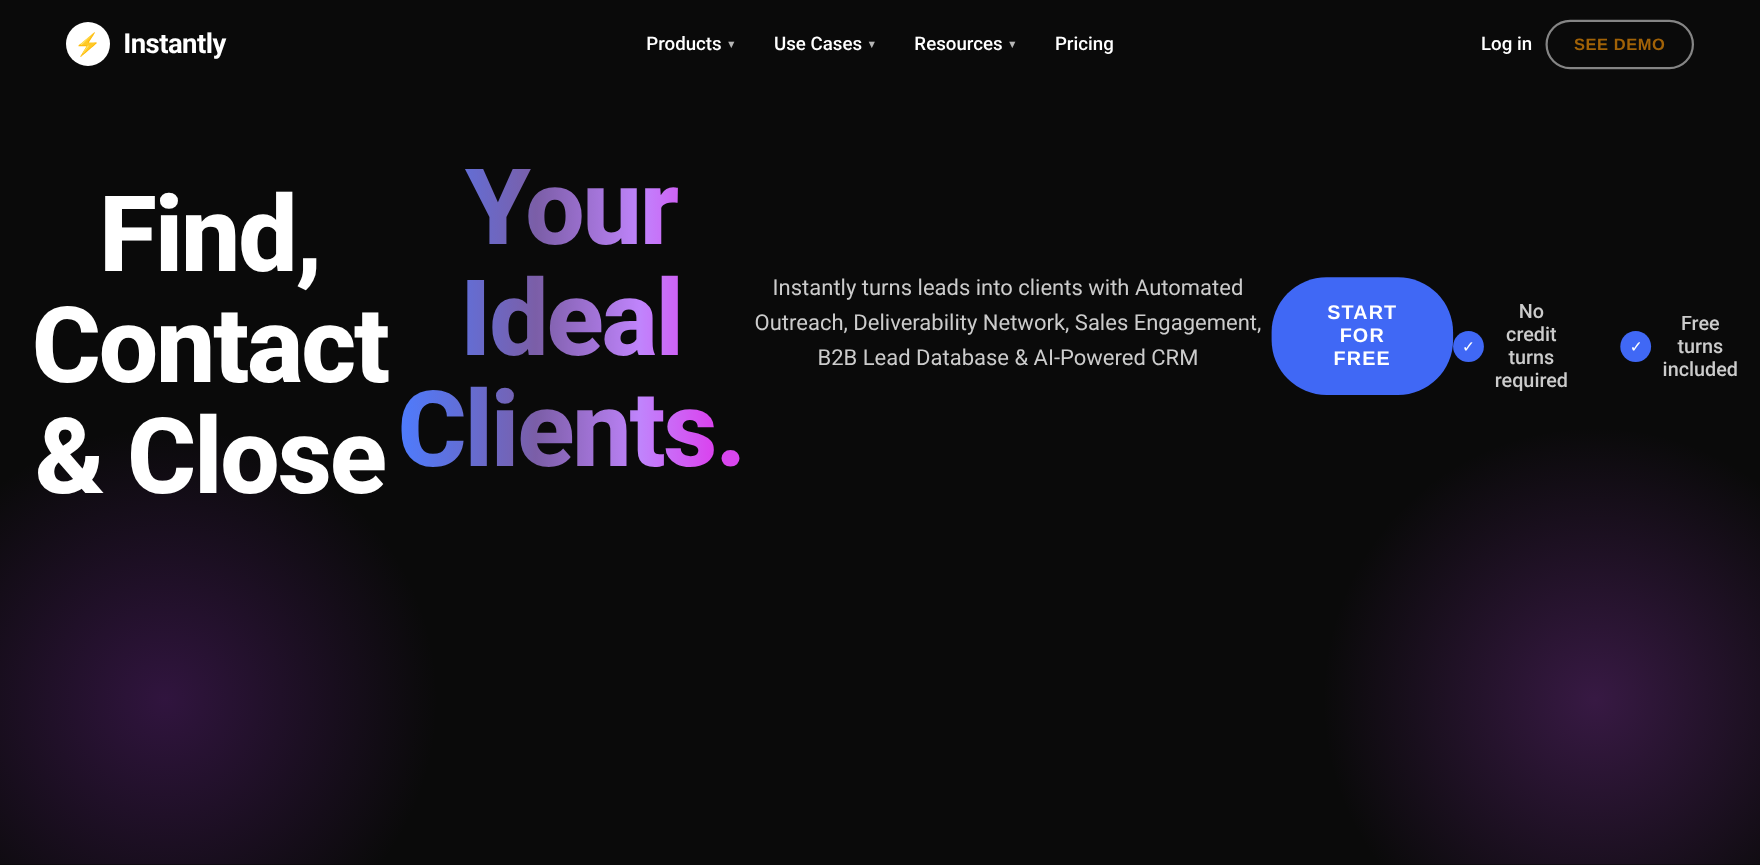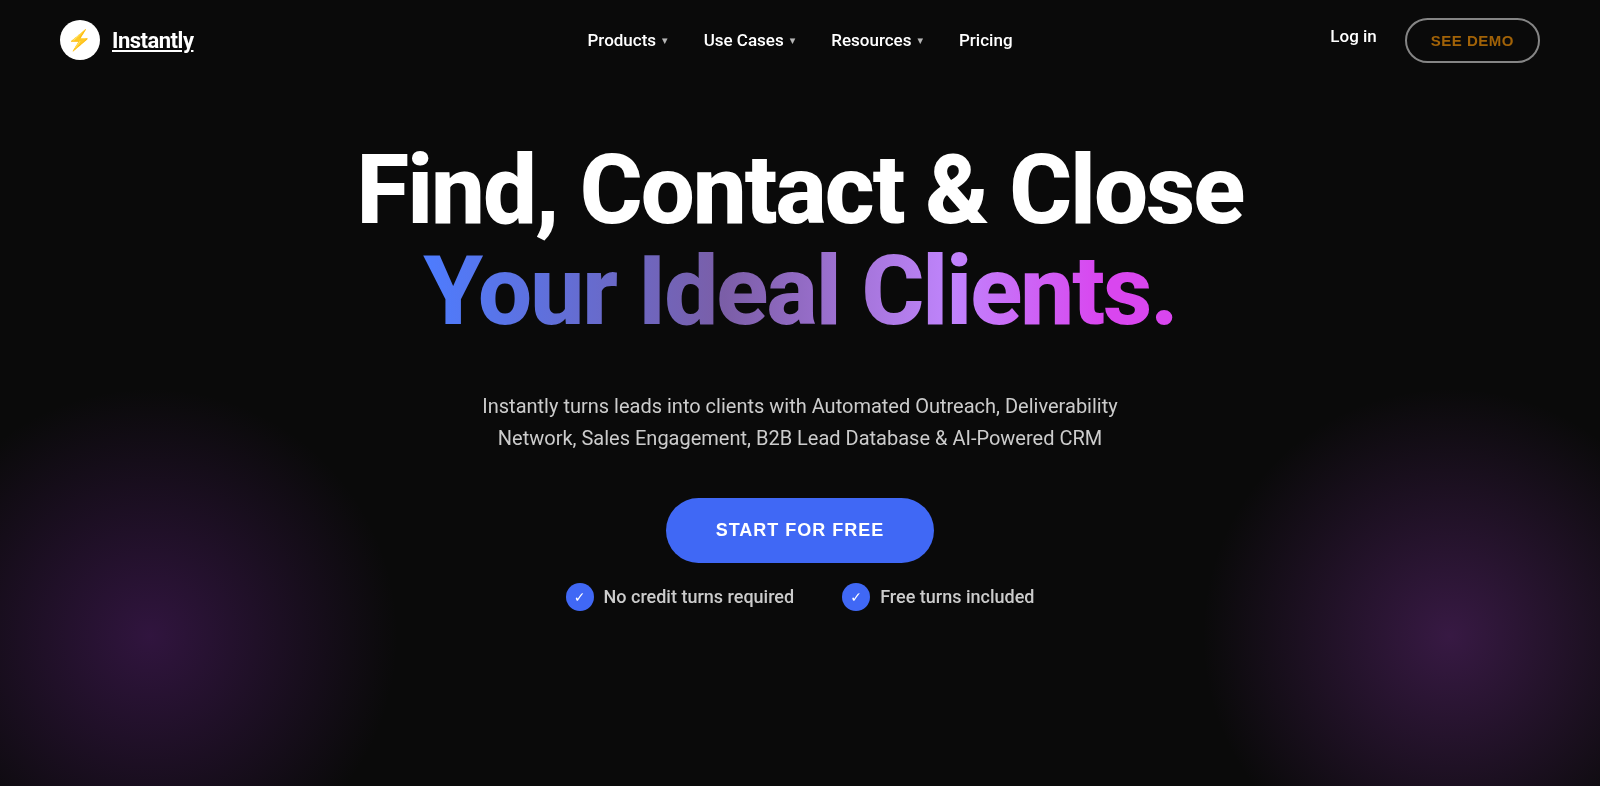--- a/index.html
+++ b/index.html
@@ -64,24 +64,23 @@
       display: flex;
       align-items: center;
       justify-content: center;
       font-size: 20px;
       color: #111;
       font-weight: 900;
     }
 
     .logo-text {
       color: white;
-      font-size: 22px;
+      font-size: 25px;
       font-weight: 700;
       letter-spacing: -0.5px;
-      text-decoration: underline;
     }
 
     .nav-links {
       display: flex;
       align-items: center;
       gap: 8px;
       position: absolute;
       left: 50%;
       transform: translateX(-50%);
       justify-content: space-between;
@@ -100,21 +99,21 @@
       white-space: nowrap;
     }
 
     .chevron {
       font-size: 11px;
       opacity: 0.7;
     }
 
     .nav-right {
       display: flex;
-      gap: 16px;
+      align-items: center;
     }
 
     .nav-login {
       color: white;
       font-size: 17px;
       font-weight: 500;
       cursor: pointer;
       padding: 8px 12px;
     }
 
@@ -140,21 +139,21 @@
       font-size: 15px;
       font-weight: 600;
       cursor: pointer;
       letter-spacing: 0.5px;
       text-transform: uppercase;
     }
 
     
     .hero {
       display: flex;
-      flex-direction: column;
+      flex-direction: row;
       align-items: center;
       text-align: center;
       padding: 60px 20px 40px;
       position: relative;
       z-index: 5;
     }
 
     .hero-title-line1 {
       color: #ffffff;
       font-size: 96px;

